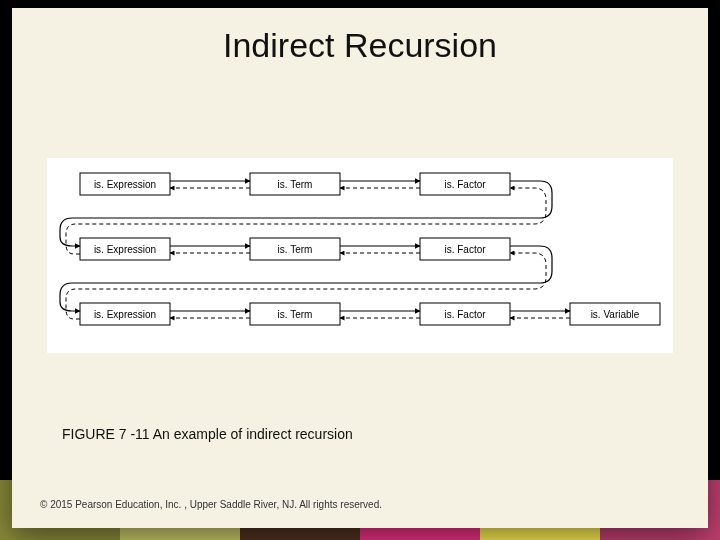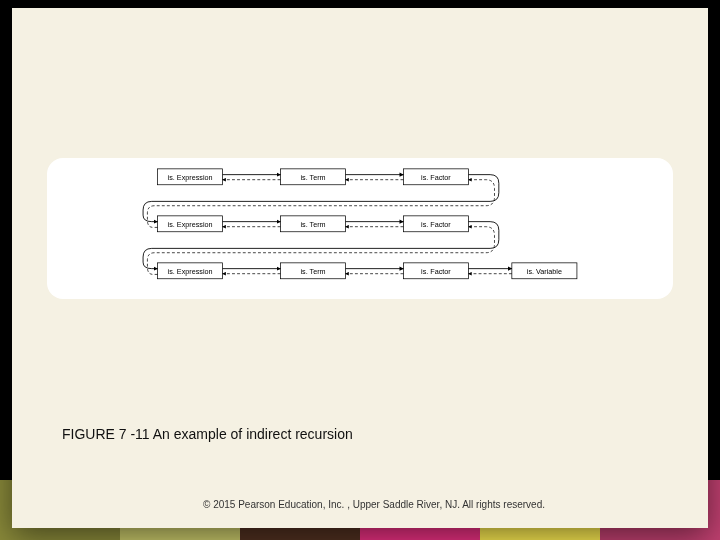--- a/index.html
+++ b/index.html
@@ -44,43 +44,42 @@
     text-align: center;
     font-size: 34px;
     color: #111;
     font-weight: normal;
   }
   .diagram-panel {
     position: absolute;
     top: 150px;
     left: 35px;
     right: 35px;
-    height: 141px;
+    height: 195px;
     background: #ffffff;
-    border-radius: 16px;
   }
   svg.diagram {
     display: block;
     width: 100%;
     height: 100%;
   }
   .caption {
     position: absolute;
     top: 418px;
     left: 50px;
     right: 50px;
     font-size: 14px;
     color: #111;
   }
   .copyright {
     position: absolute;
     bottom: 18px;
     left: 0;
     right: 0;
-    text-align: center;
+    text-align: left;
     font-size: 10px;
     color: #333;
     margin-left: 28px;
   }
   text.box-label {
     font-family: Arial, Helvetica, sans-serif;
     font-size: 10px;
     fill: #000;
   }
 </style>
@@ -91,20 +90,21 @@
   <div class="s1"></div>
     <div class="s2"></div>
     <div class="s3"></div>
   <div class="s4"></div>
     <div class="s5"></div>
     <div class="s6"></div>
 </div>
 
 <div class="slide">
 
+  <div class="title">Indirect Recursion</div>
 
   <div class="diagram-panel">
     <svg class="diagram" viewBox="0 0 620 195">
       <defs>
         <marker id="arrow" viewBox="0 0 10 10" refX="9" refY="5" markerWidth="5" markerHeight="5" orient="auto-start-reverse">
           <path d="M 0 0 L 10 5 L 0 10 z" fill="#000"></path>
         </marker>
       </defs>
 
       <rect x="30" y="15" width="90" height="22" fill="#fff" stroke="#000"></rect>

